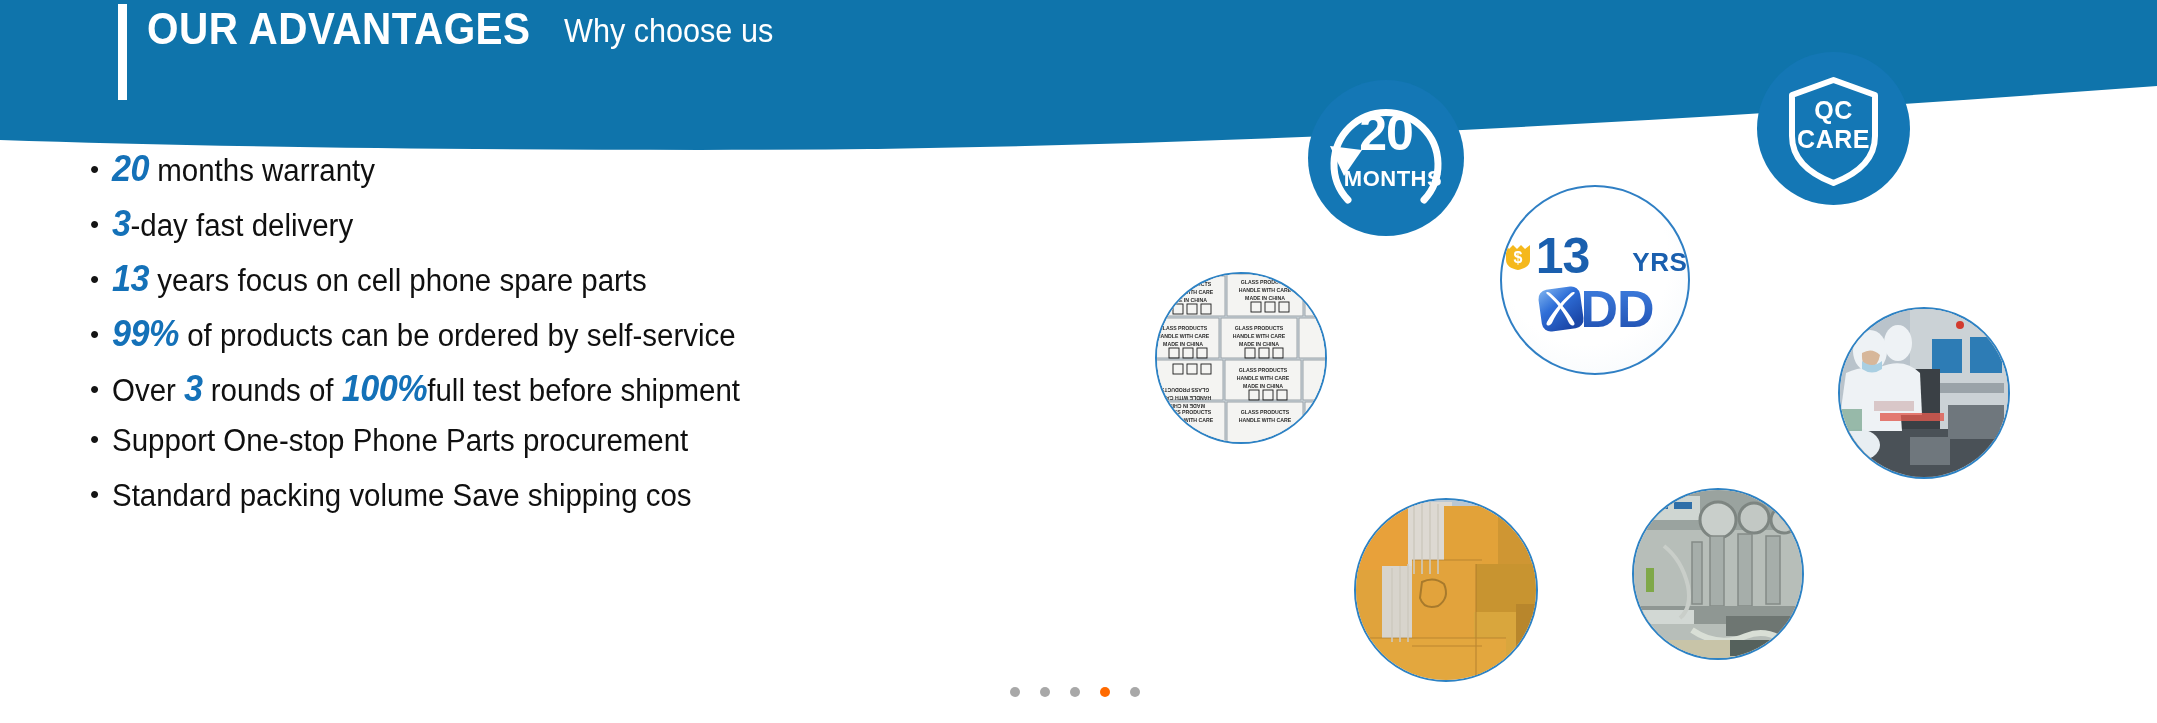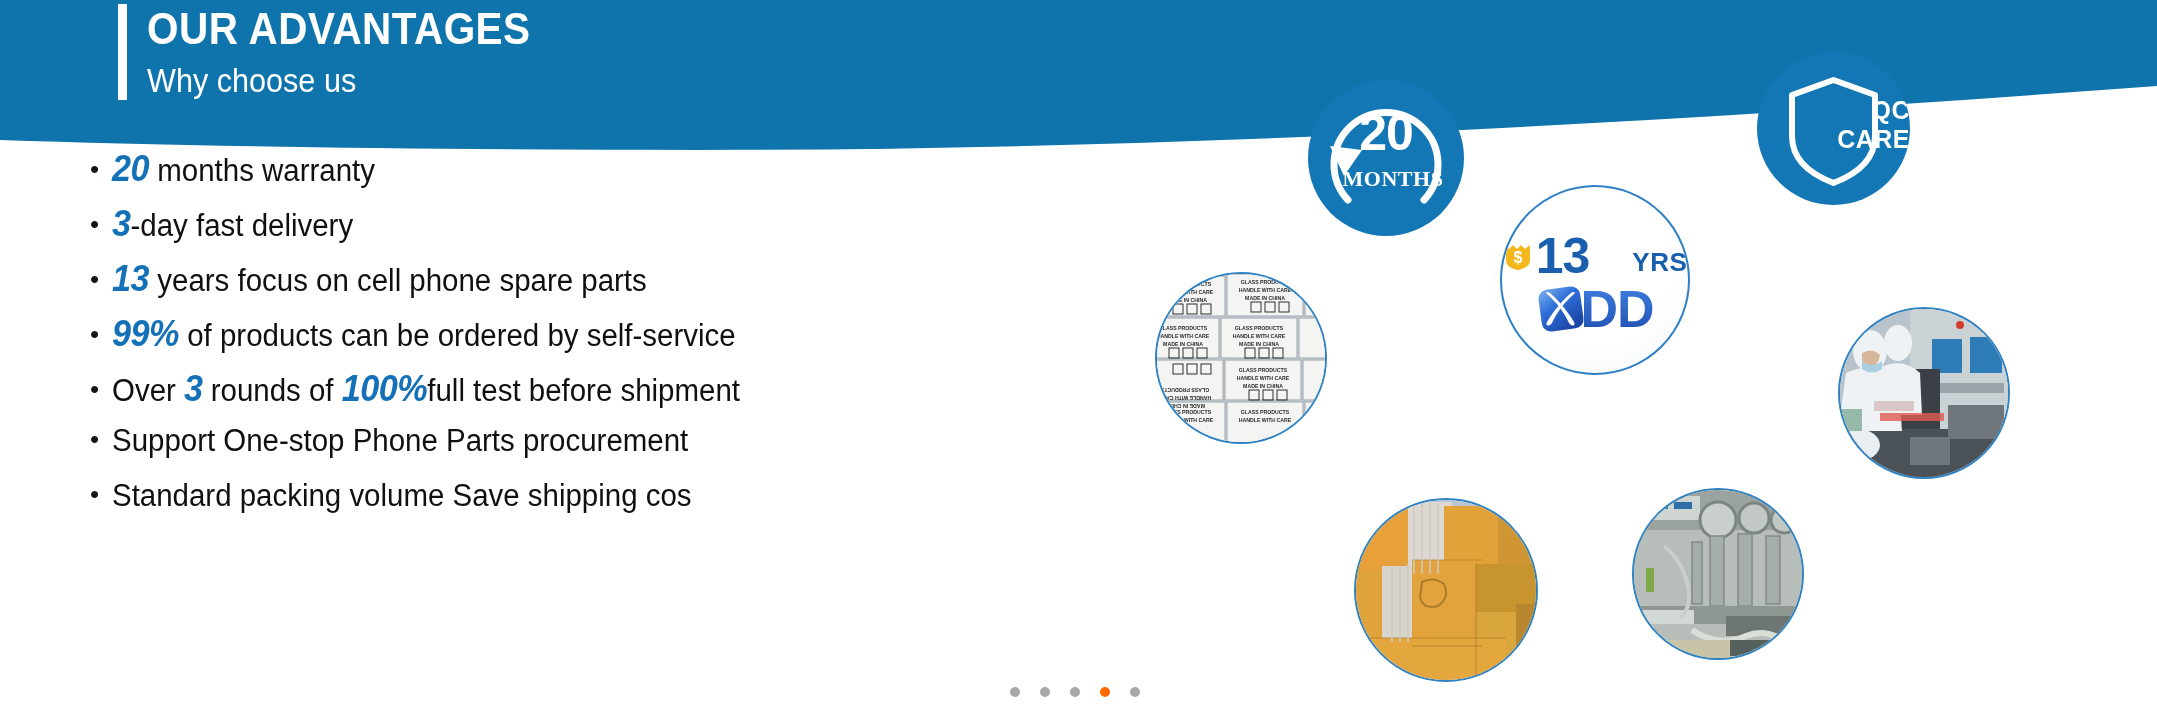--- a/index.html
+++ b/index.html
@@ -37,21 +37,21 @@
   }
   .header-rule {
     width: 9px;
     background: #ffffff;
     margin-right: 20px;
     height: 96px;
     flex: 0 0 auto;
   }
   .header-texts {
     display: flex;
-    flex-direction: column;
+    flex-direction: row;
     justify-content: flex-start;
   }
   .header-title {
     color: #ffffff;
     font-size: 44px;
     font-weight: bold;
     letter-spacing: 0.5px;
     line-height: 50px;
     font-family: "Liberation Sans", sans-serif;
     transform: scaleX(0.92);
@@ -171,21 +171,20 @@
     letter-spacing: -1px;
   }
   .months-label {
     position: absolute;
     left: 14px; right: 0;
     top: 86px;
     text-align: center;
     font-size: 22px;
     font-weight: bold;
     letter-spacing: 0.5px;
-    font-family: Liberation Serif, serif;
   }
   .months-arc {
     position: absolute;
     left: 0; top: 0;
   }
 
   
   #badge-qc {
     left: 637px;
     top: 52px;
@@ -194,21 +193,21 @@
   }
   .qc-inner {
     position: relative;
     width: 153px;
     height: 153px;
   }
   .qc-text {
     position: absolute;
     left: 0; right: 0;
     top: 44px;
-    text-align: right;
+    text-align: center;
     font-size: 25px;
     font-weight: bold;
     line-height: 29px;
     letter-spacing: 0.5px;
   }
 
   
   #badge-logo {
     left: 380px;
     top: 185px;

